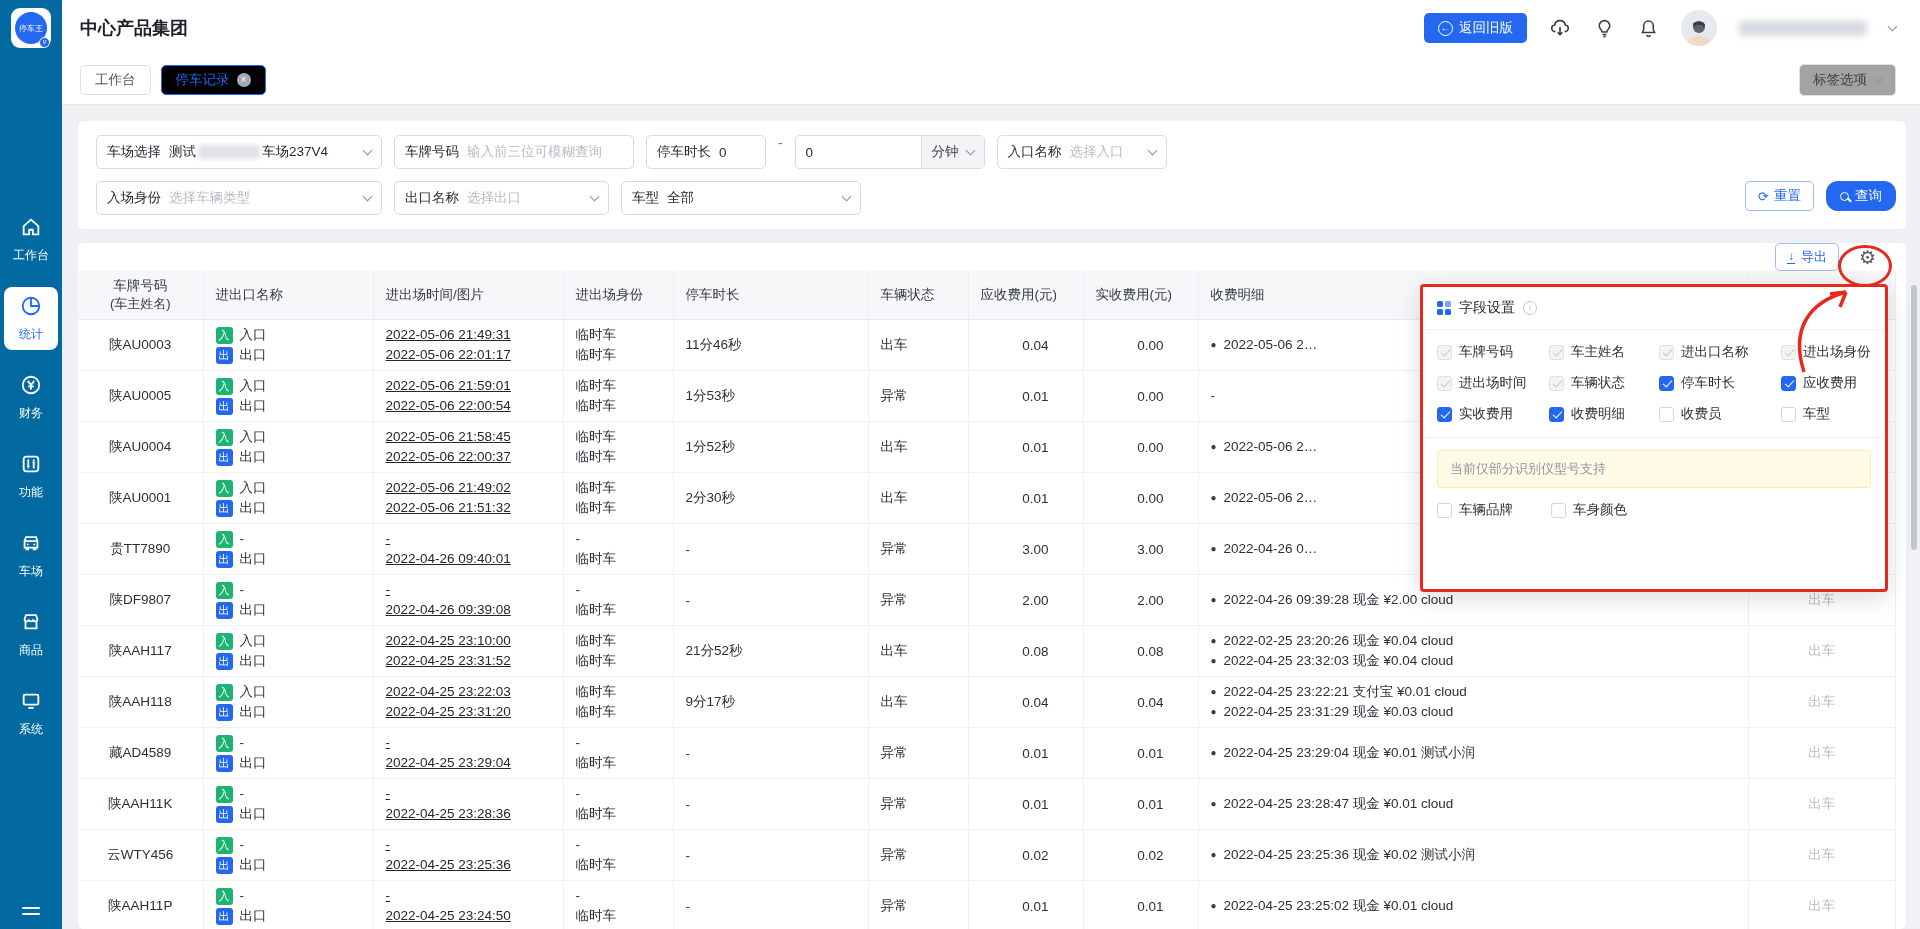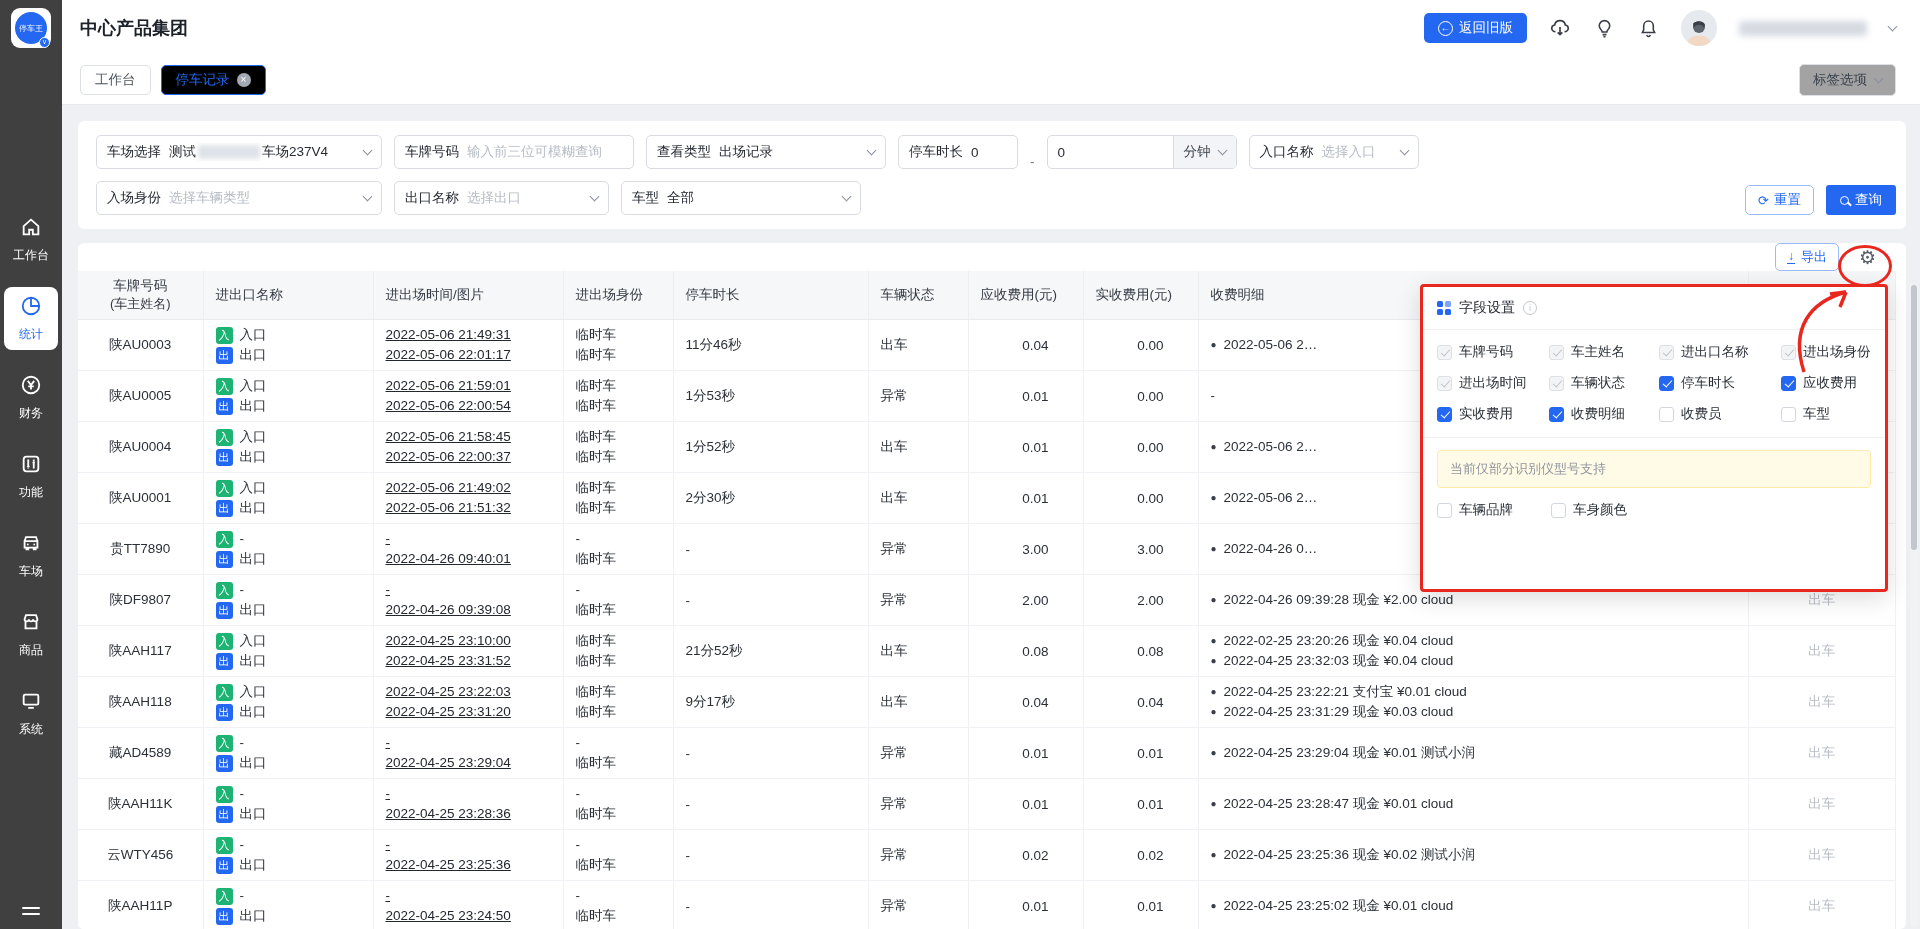--- a/index.html
+++ b/index.html
@@ -1,20 +1,20 @@
 <!DOCTYPE html>
 <html><head>
 <meta charset="utf-8">
 <style>
   * { margin:0; padding:0; box-sizing:border-box; }
   html,body { width:1920px; height:929px; overflow:hidden; font-family:"Liberation Sans","DejaVu Sans",sans-serif; background:#eef0f4; color:#2b3038; }
   .app { position:relative; width:1920px; height:929px; display:flex; }
 
   
-  .sidebar { width:62px; background:#404040; height:929px; flex:0 0 62px; position:relative; z-index:2; display:flex; flex-direction:column; align-items:center; }
+  .sidebar { width:62px; background:#0369a1; height:929px; flex:0 0 62px; position:relative; z-index:2; display:flex; flex-direction:column; align-items:center; }
   .logo { width:40px; height:40px; background:#fff; border-radius:9px; margin-top:8px; display:flex; align-items:center; justify-content:center; position:relative; }
   .logo-circle { width:32px; height:32px; background:#2468f2; border-radius:50%; color:#fff; font-size:8px; display:flex; align-items:center; justify-content:center; letter-spacing:0; }
   .logo-badge { position:absolute; right:1px; bottom:0px; width:11px; height:11px; background:#2468f2; border:1.5px solid #fff; border-radius:50%; color:#fff; font-size:7px; line-height:8px; text-align:center; }
   .nav { margin-top:160px; width:100%; display:flex; flex-direction:column; align-items:center; }
   .nav-item { width:54px; padding:8px 0 7px; margin-bottom:16px; border-radius:8px; display:flex; flex-direction:column; align-items:center; color:#fff; cursor:pointer; }
   .nav-item .nav-label { font-size:12px; margin-top:5px; }
   .nav-item svg { stroke:#fff; }
   .nav-item.active { background:#fff; color:#2468f2; }
   .nav-item.active svg { stroke:#2468f2; }
   .collapse { position:absolute; bottom:14px; left:50%; transform:translateX(-50%); display:flex; flex-direction:column; gap:4px; cursor:pointer; }
@@ -35,36 +35,36 @@
   
   .tabbar { height:49px; background:#fff; border-bottom:1px solid #e7e9ee; display:flex; align-items:center; padding:0 24px 0 18px; gap:10px; }
   .tab { height:30px; padding:0 14px; border:1px solid #dcdfe5; border-radius:5px; font-size:13.5px; color:#4b515b; display:flex; align-items:center; gap:7px; background:#fff; cursor:pointer; }
   .tab.active { border-color:#2468f2; color:#2468f2; background:#000000; }
   .tab-close { width:14px; height:14px; background:#a3a9b3; color:#fff; border-radius:50%; font-size:10px; line-height:13px; text-align:center; display:inline-block; }
   .tag-options { margin-left:auto; height:32px; padding:0 13px; border:1px solid #dcdfe5; border-radius:5px; background:#a3a3a3; font-size:13.5px; color:#3c424c; display:flex; align-items:center; gap:8px; cursor:pointer; }
 
   
   .content { flex:1; padding:16px 14px 0 16px; display:flex; flex-direction:column; min-height:0; }
   .filter-card { background:#fff; border-radius:6px; padding:14px 10px 14px 6px; }
-  .f-row { display:flex; align-items:flex-end; gap:12px; padding-left:12px; }
+  .f-row { display:flex; align-items:flex-start; gap:12px; padding-left:12px; }
   .f-row + .f-row { margin-top:12px; }
   .fbox { height:34px; border:1px solid #d8dbe2; border-radius:5px; background:#fff; display:flex; align-items:center; padding:0 10px; font-size:13.5px; gap:8px; cursor:pointer; }
   .flabel { color:#262a33; white-space:nowrap; }
   .fval { color:#262a33; white-space:nowrap; display:flex; align-items:center; gap:2px; overflow:hidden; }
   .fph { color:#b6bbc4; white-space:nowrap; }
   .fbox .caret { margin-left:auto; }
   .redact { display:inline-block; width:62px; height:14px; background:#dfe2e8; border-radius:2px; filter:blur(2.5px); }
   .cal-ico { width:13px; height:13px; border:1.4px solid #aab0ba; border-radius:2px; margin-left:auto; position:relative; }
   .cal-ico::before { content:""; position:absolute; top:-4px; left:2px; width:1.5px; height:4px; background:#aab0ba; }
   .cal-ico::after  { content:""; position:absolute; top:-4px; right:2px; width:1.5px; height:4px; background:#aab0ba; }
   .unit-seg { margin-left:auto; align-self:stretch; display:flex; align-items:center; gap:8px; background:#f3f4f7; border-left:1px solid #d8dbe2; margin-right:-10px; padding:0 10px; border-radius:0 4px 4px 0; color:#3c424c; }
   .dash-sep { color:#6b717c; font-size:13.5px; }
   .f-actions { margin-left:auto; display:flex; gap:12px; }
   .btn-reset { height:30px; padding:0 12px; border:1px solid #9cbafc; color:#2468f2; background:#fff; border-radius:5px; font-size:13.5px; display:flex; align-items:center; gap:5px; cursor:pointer; }
-  .btn-search { height:30px; padding:0 14px; border:none; color:#fff; background:#2468f2; border-radius:3px; font-size:13.5px; display:flex; align-items:center; gap:6px; cursor:pointer; }
+  .btn-search { height:30px; padding:0 14px; border:none; color:#fff; background:#2468f2; border-radius:12px; font-size:13.5px; display:flex; align-items:center; gap:6px; cursor:pointer; }
   .mag { width:9px; height:9px; border:1.6px solid #fff; border-radius:50%; position:relative; display:inline-block; }
   .mag::after { content:""; position:absolute; width:5px; height:1.6px; background:#fff; transform:rotate(45deg); right:-4px; bottom:-1px; }
 
   
   .table-card { background:#fff; border-radius:6px; margin-top:14px; flex:1; min-height:0; overflow:hidden; display:flex; flex-direction:column; }
   .table-toolbar { height:46px; display:flex; align-items:center; justify-content:flex-end; gap:20px; padding:0 30px 0 16px; }
   .btn-export { height:28px; padding:0 11px; border:1px solid #9cbafc; color:#2468f2; background:#fff; border-radius:5px; font-size:13px; display:flex; align-items:center; gap:6px; cursor:pointer; }
   .exp-ico { display:inline-block; border-bottom:1.6px solid #2468f2; line-height:11px; font-size:12px; padding:0 1px 1px; }
   .gear { font-size:19px; color:#555b65; cursor:pointer; line-height:1; }
 
@@ -243,25 +243,20 @@
                 <span>测试</span>
                 <span class="redact"></span>
                 <span>车场237V4</span>
               </span>
             <span class="caret"></span>
           </div>
           <div class="fbox" style="width:240px">
             <span class="flabel">车牌号码</span>
             <span class="fph">输入前三位可模糊查询</span>
           </div>
-          <div class="fbox" style="width:240px">
-            <span class="flabel">查看类型</span>
-            <span class="fval">出场记录</span>
-            <span class="caret"></span>
-          </div>
           <div class="fbox" style="width:120px">
             <span class="flabel">停车时长</span>
             <span class="fval">0</span>
           </div>
           <span class="dash-sep">-</span>
           <div class="fbox" style="width:190px">
             <span class="fval">0</span>
             <span class="unit-seg">
                 <span>分钟</span>
                 <span class="caret"></span>

